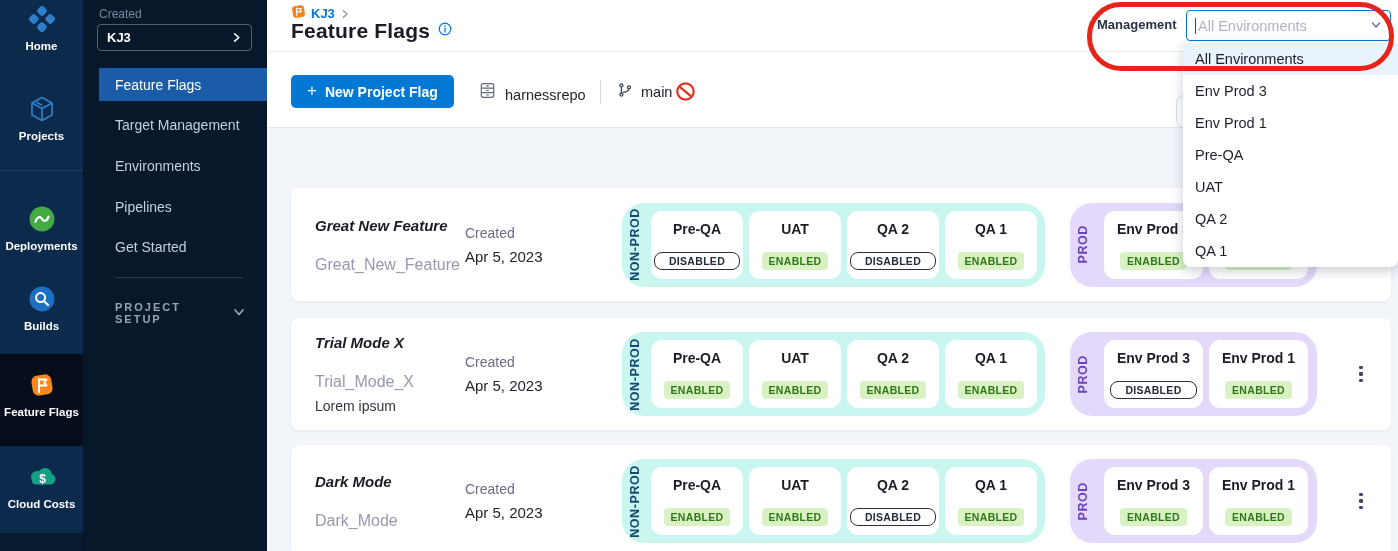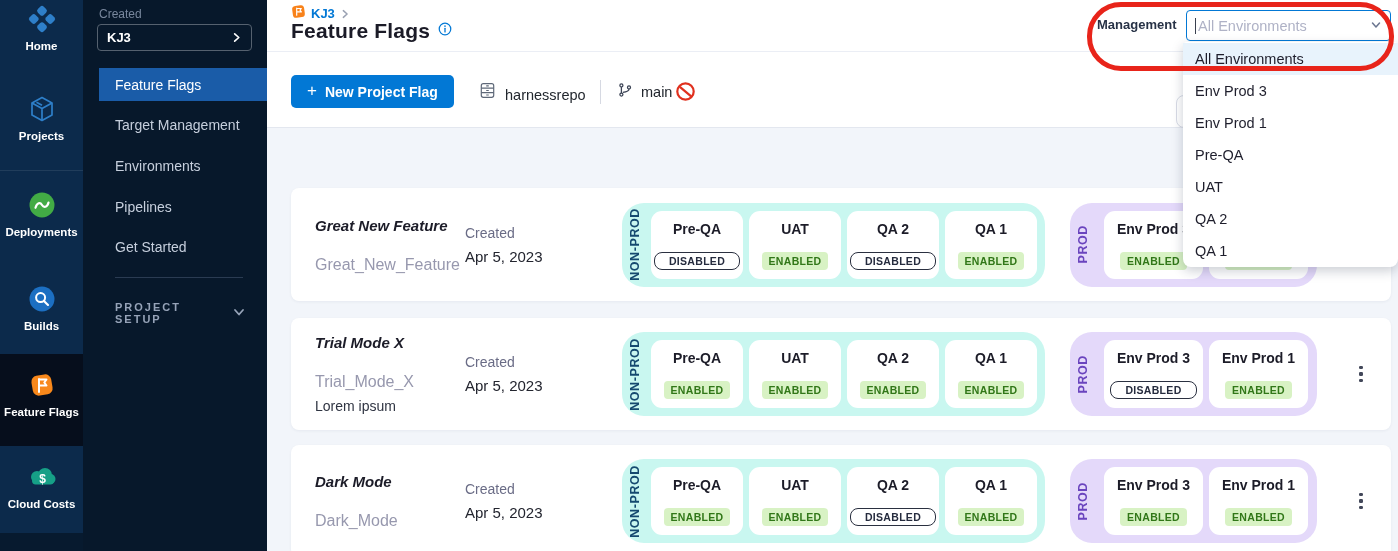--- a/index.html
+++ b/index.html
@@ -116,21 +116,21 @@
             <g transform="rotate(45 15 15)" fill="#2E7FC9">
               <rect x="5" y="5" width="8.4" height="8.4" rx="2.6"></rect>
               <rect x="16.6" y="5" width="8.4" height="8.4" rx="2.6"></rect>
               <rect x="5" y="16.6" width="8.4" height="8.4" rx="2.6"></rect>
               <rect x="16.6" y="16.6" width="8.4" height="8.4" rx="2.6"></rect>
             </g>
           </svg>
         </span>
         <span class="rlb">Home</span>
       </div>
-      <div class="rail-item" style="top: 190px; text-align: right;">
+      <div class="rail-item" style="top: 204px; text-align: right;">
         <span class="ric">
           <svg width="32" height="32" viewBox="0 0 32 32">
             <circle cx="16" cy="16" r="12.5" fill="#42AB45"></circle>
             <path d="M9.5 18.8 C11 13.5 14.2 13 16 16 C17.8 19 21 18.6 22.5 13.6" stroke="#FFFFFF" stroke-width="2.2" fill="none" stroke-linecap="round"></path>
           </svg>
         </span>
         <span class="rlb">Deployments</span>
       </div>
       <div class="rail-item" style="top: 284px;">
         <span class="ric">

